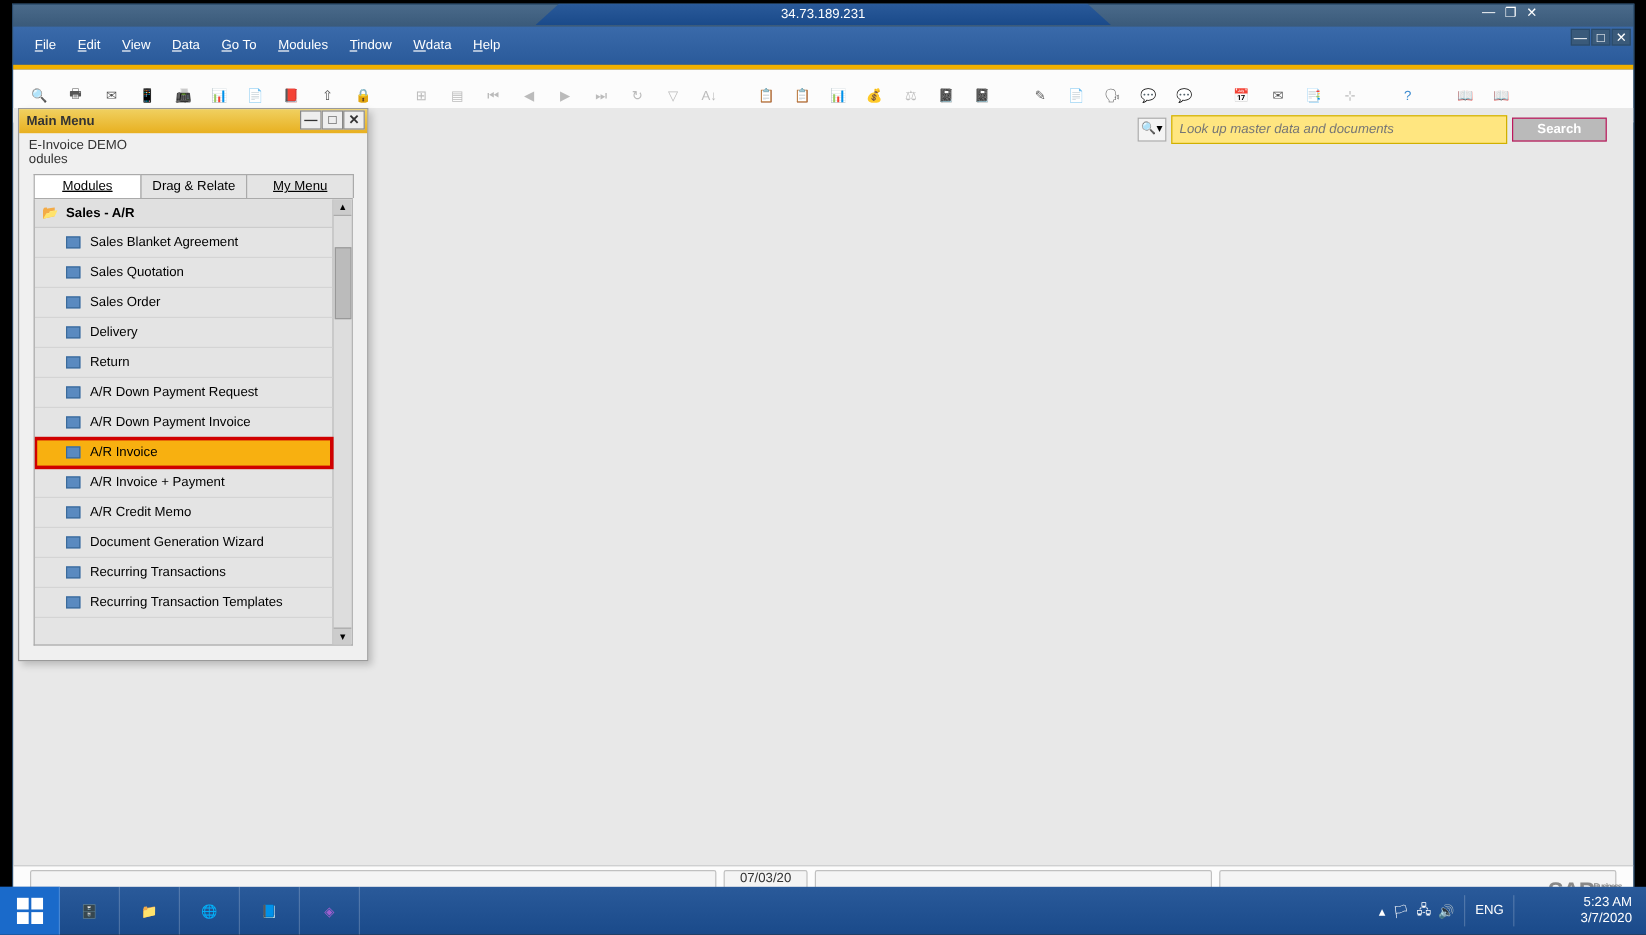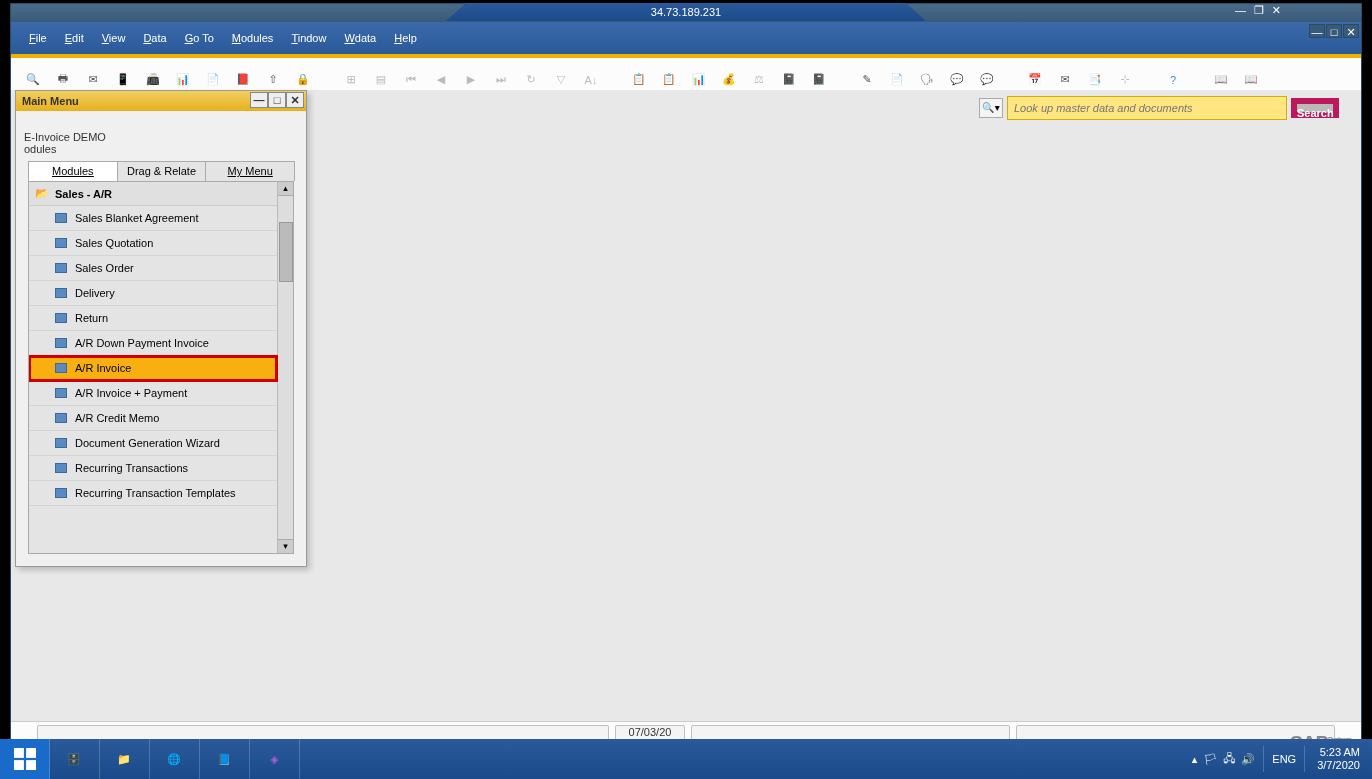--- a/index.html
+++ b/index.html
@@ -31,57 +31,57 @@
 .tbtn.dis { color: #bbb; cursor: default; }
 .tsep { width: 12px; }
 
 
 .content { position: absolute; top: 86px; left: 0; right: 0; bottom: 54px; background: #e8e8e8; }
 
 
 .searchbar { position: absolute; top: 6px; right: 22px; display: flex; align-items: center; gap: 4px; }
 .search-dd { width: 24px; height: 20px; border: 1px solid #aaa; background: #f4f4f4; font-size:10px; text-align:center; line-height:18px; }
 .search-in { width: 280px; height: 24px; border: 1px solid #d0b000; background: #ffe680; padding: 0 6px; font-style: italic; color: #8a7a30; }
-.search-btn { width: 48px; height: 20px; background: #bababa; color: #fff; border: 6px solid #be185d; text-align: center; line-height: 18px; font-weight: bold; cursor: pointer; }
+.search-btn { width: 79px; height: 20px; background: #bababa; color: #fff; border: 1px solid #be185d; text-align: center; line-height: 18px; font-weight: bold; cursor: pointer; }
 
 
 .mm-win { position: absolute; left: 4px; top: 0; width: 292px; background: #f0f0f0; border: 1px solid #9a9a9a; box-shadow: 3px 3px 6px rgba(0,0,0,.2); }
 .mm-title { height: 20px; background: linear-gradient(#f0d060,#e8b020); display: flex; align-items: center; padding: 0 6px; font-weight: bold; color: #333; position: relative; }
 .mm-wc { position: absolute; right: 2px; top: 1px; display: flex; gap: 0; }
 .mm-wc div { width: 18px; height: 16px; border: 1px solid #888; background: #eee; font-size: 11px; text-align: center; line-height: 14px; cursor: pointer; }
-.mm-info { padding: 20px 8px 6px; color: #333; }
+.mm-info { padding: 4px 8px 6px; color: #333; }
 .mm-tabs { display: flex; margin: 0 12px; border-bottom: 1px solid #aaa; }
 .mm-tab { flex: 1; height: 20px; border: 1px solid #aaa; border-bottom: none; background: #e4e4e4; text-align: center; line-height: 18px; cursor: pointer; margin-right: -1px; }
 .mm-tab.active { background: #fff; font-weight: normal; text-decoration: underline; }
 .mm-tree { background: #e4e4e4; margin: 0 12px 12px; border: 1px solid #aaa; border-top: none; height: 372px; overflow: hidden; position: relative; }
 .mm-scroll { position: absolute; right: 0; top: 0; bottom: 0; width: 16px; background: #ddd; border-left: 1px solid #bbb; }
 .mm-scroll .sar { height: 14px; background: #ccc; text-align:center; font-size:9px; line-height:12px; border-bottom:1px solid #aaa; }
 .mm-scroll .sar.bot { position:absolute; bottom:0; width:100%; border-top:1px solid #aaa; border-bottom:none;}
 .mm-scroll .thumb { position:absolute; top:40px; width:14px; left:1px; height:60px; background:#bbb; border:1px solid #999;}
 .mm-head { display: flex; align-items: center; height: 24px; padding: 0 6px; background: #e0e0e0; border-bottom: 1px solid #ccc; font-weight: bold; }
 .mm-head-ico { width: 14px; height: 14px; margin-right: 6px; color:#3a7ab0; }
 .mm-item { display: flex; align-items: center; height: 25px; padding: 0 0 0 26px; border-bottom: 1px solid #d4d4d4; cursor: pointer; position: relative; }
 .mm-item-ico { width: 12px; height: 10px; background: #5a8ac0; border: 1px solid #3a6a9a; margin-right: 8px; flex-shrink:0; }
 .mm-item.hl { background: #f8b010; outline: 3px solid #d00000; outline-offset: -2px; z-index: 2; }
 
 
 .status { position: absolute; left: 0; right: 0; bottom: 0; height: 54px; background: #fcfcfc; border-top: 1px solid #ccc; }
-.status-row { display:flex; align-items:center; height:22px; padding: 2px 26px; gap:6px;}
+.status-row { display:flex; align-items:center; height:22px; padding: 2px 14px; gap:6px;}
 .st-box { height: 16px; border: 1px solid #c0c0c0; background: #f4f4f4; border-radius: 2px; }
 .st-date { width: 70px; text-align:center; font-size:11px; color:#333; }
 .sap-logo { position:absolute; right:10px; bottom:4px; font-family: Arial; font-weight:bold; letter-spacing:-1px; }
 .sap-logo .sap { font-size:20px; color:#888; }
 .sap-logo .one { font-size:14px; color:#e0a000; margin-left:2px; }
 .sap-logo .biz { font-size:7px; color:#888; position:relative; top:-8px;}
 
 
 .taskbar { position: absolute; left: 0; right: 0; bottom: 0; height: 40px; background: linear-gradient(#2a5a9a,#1a4a8a); display: flex; align-items: center; z-index: 10; }
 .tb-btn { width: 50px; height: 40px; display: flex; align-items: center; justify-content: center; border-right: 1px solid rgba(255,255,255,.2); cursor: pointer; }
 .tb-tray { margin-left: auto; display: flex; align-items: center; gap: 6px; padding: 0 8px; color: #fff; height:100%; }
-.tb-clock { text-align: right; font-size: 11px; line-height: 13px; color: #fff; padding:0 4px; }
+.tb-clock { text-align: right; font-size: 11px; line-height: 13px; color: #fff; padding:0 4px;margin-left:43px; }
 .tb-sep { width:1px; height:26px; background:rgba(255,255,255,.2); margin:0 2px;}
 </style>
 </head>
 <body>
 
 <div class="app-frame">
   <div class="title-band">
     <div class="title-drop">▼ ⊣ ıl</div>
     <div class="title-tab">34.73.189.231</div>
     <div class="win-ctrls">
@@ -208,20 +208,24 @@
               <div class="mm-item">
                 <div class="mm-item-ico"></div>
                 <span>Delivery</span>
               </div>
               <div class="mm-item">
                 <div class="mm-item-ico"></div>
                 <span>Return</span>
               </div>
               <div class="mm-item">
                 <div class="mm-item-ico"></div>
+                <span>A/R Down Payment Request</span>
+              </div>
+              <div class="mm-item">
+                <div class="mm-item-ico"></div>
                 <span>A/R Down Payment Invoice</span>
               </div>
               <div class="mm-item hl">
                 <div class="mm-item-ico"></div>
                 <span>A/R Invoice</span>
               </div>
               <div class="mm-item">
                 <div class="mm-item-ico"></div>
                 <span>A/R Invoice + Payment</span>
               </div>

